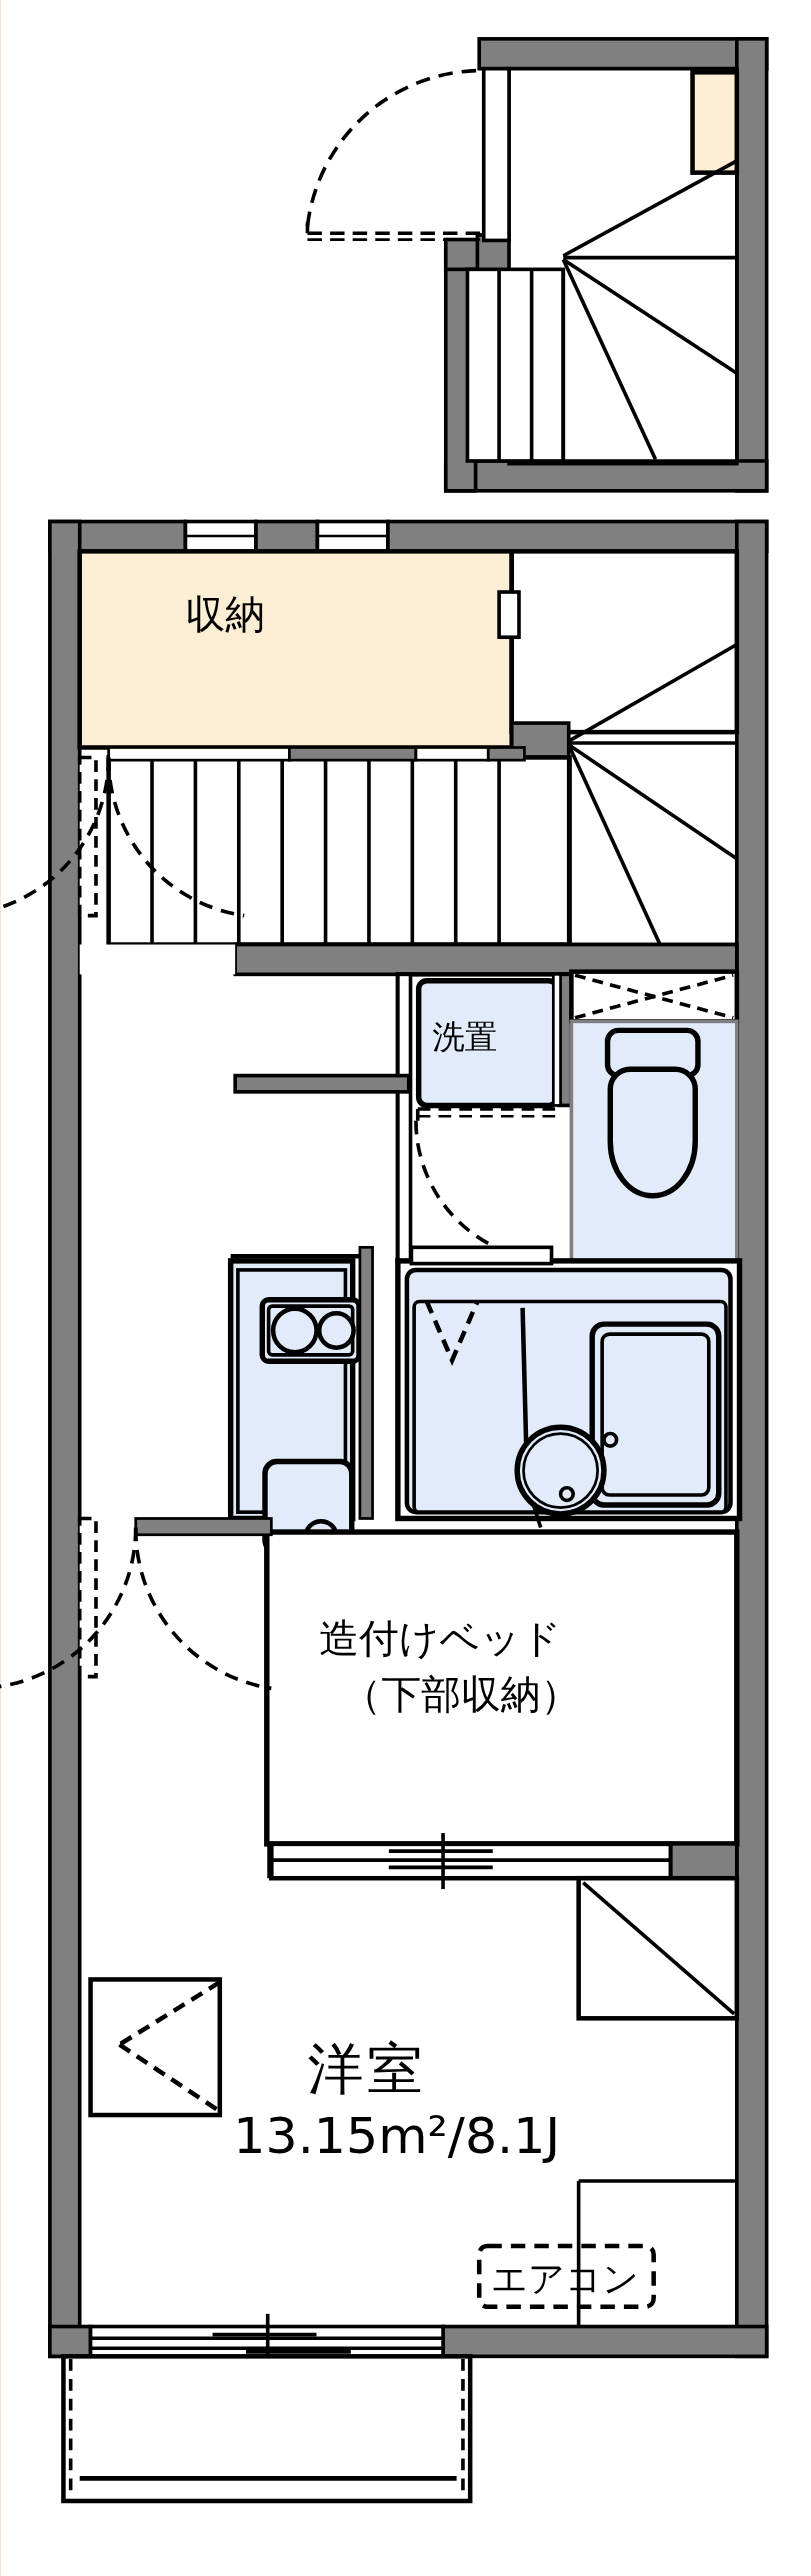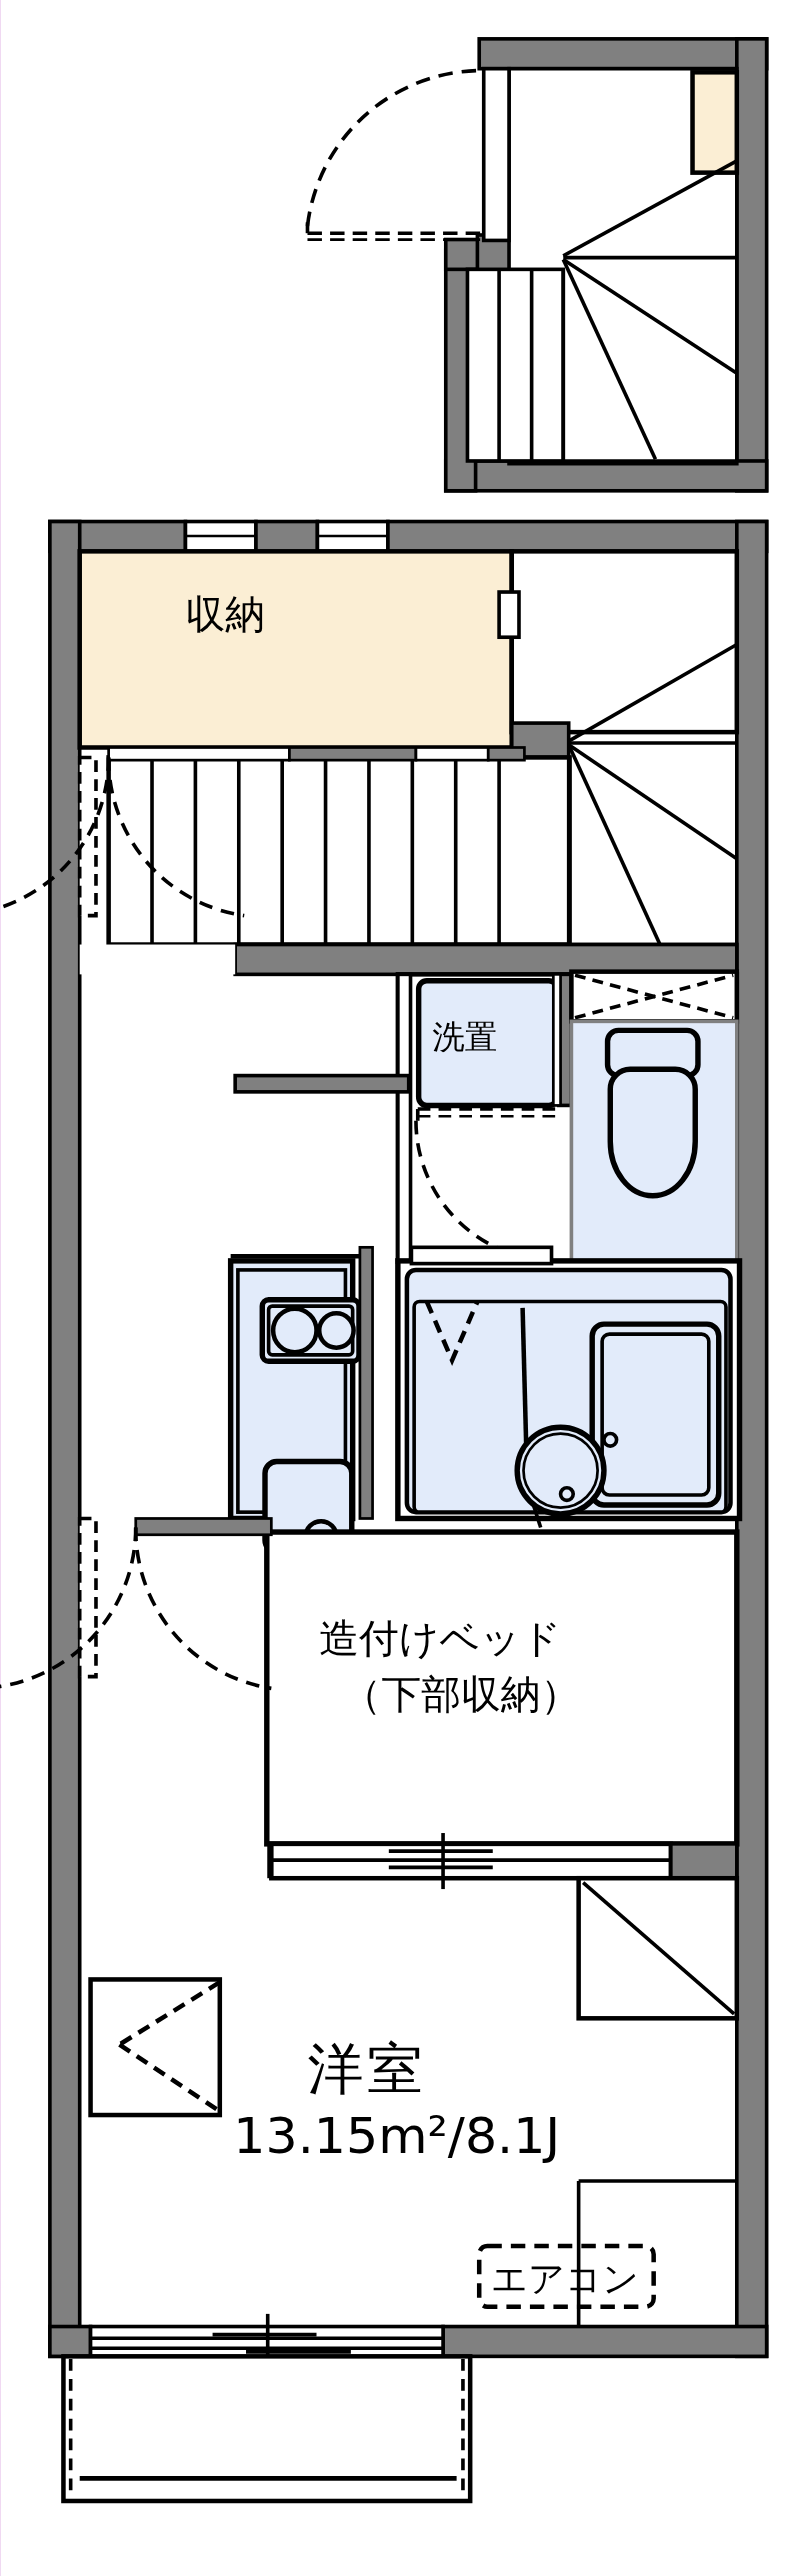--- a/index.html
+++ b/index.html
@@ -1,17 +1,17 @@
 <!DOCTYPE html>
 <html style="font-size:14.5px"><head>
 <meta charset="utf-8">
 <style>
   html,body{margin:0;padding:0;background:#ffffff;}
   body{font-family:"Liberation Sans","DejaVu Sans",sans-serif;}
-  #plan-root{position:relative;width:812px;height:2576px;background:#a21caf;overflow:hidden;}
+  #plan-root{position:relative;width:812px;height:2576px;background:#a16207;overflow:hidden;}
   svg{display:block;}
   .lbl{font-family:"DejaVu Sans","Liberation Sans",sans-serif;fill:#000;}
 </style>
 </head>
 <body>
 
 <div id="plan-root">
 
 <svg width="812" height="2576" viewBox="0 0 898 2850" xmlns="http://www.w3.org/2000/svg">
 

